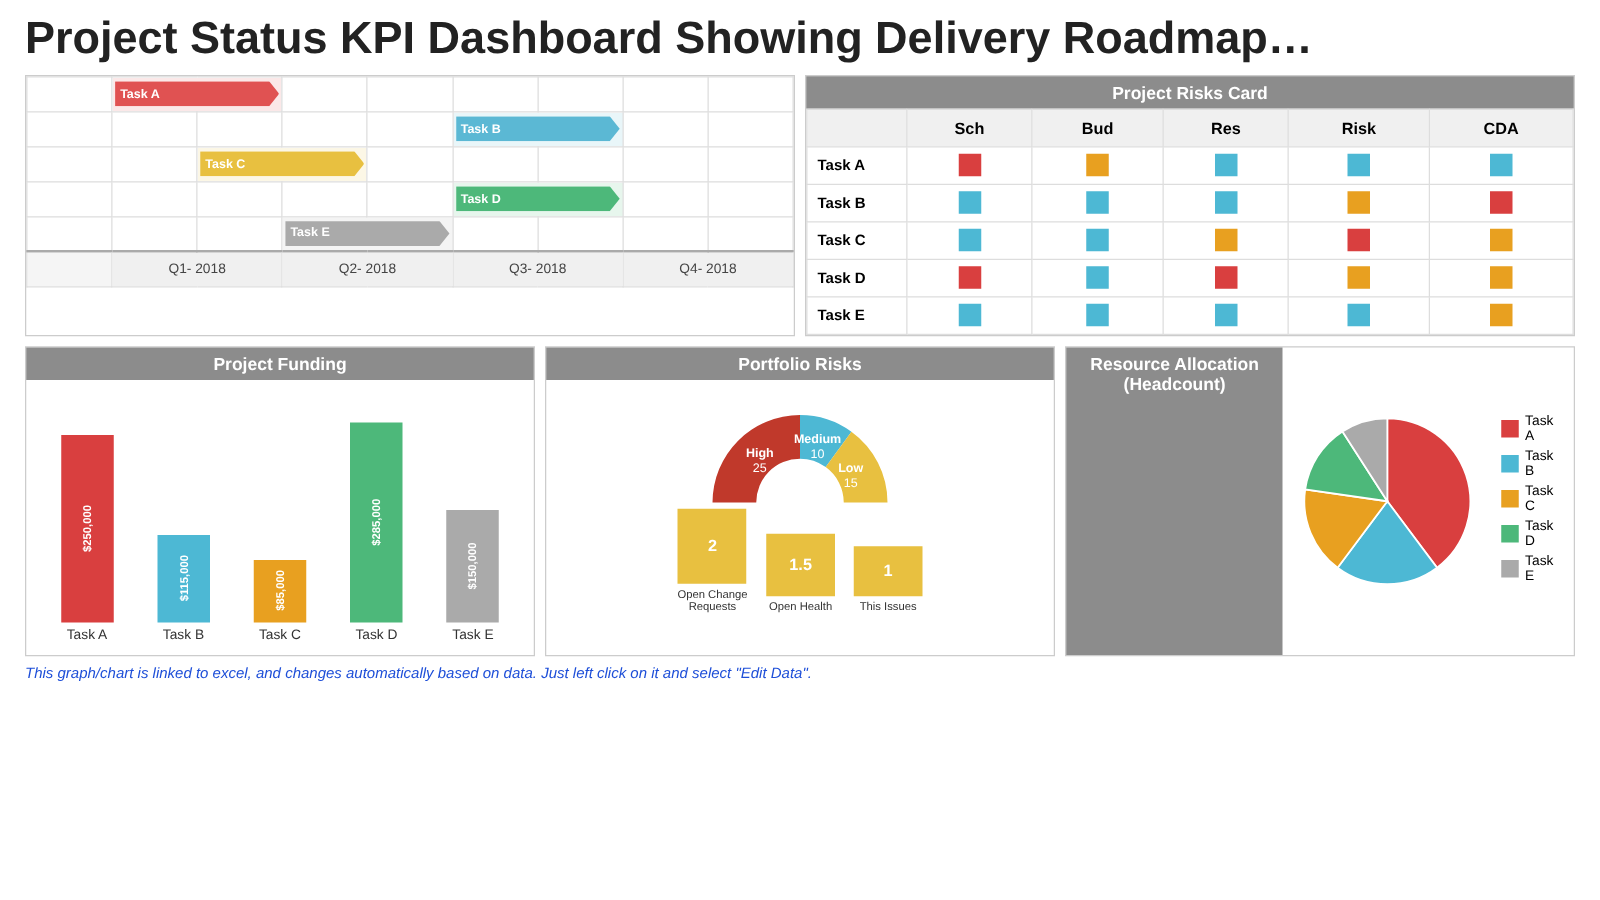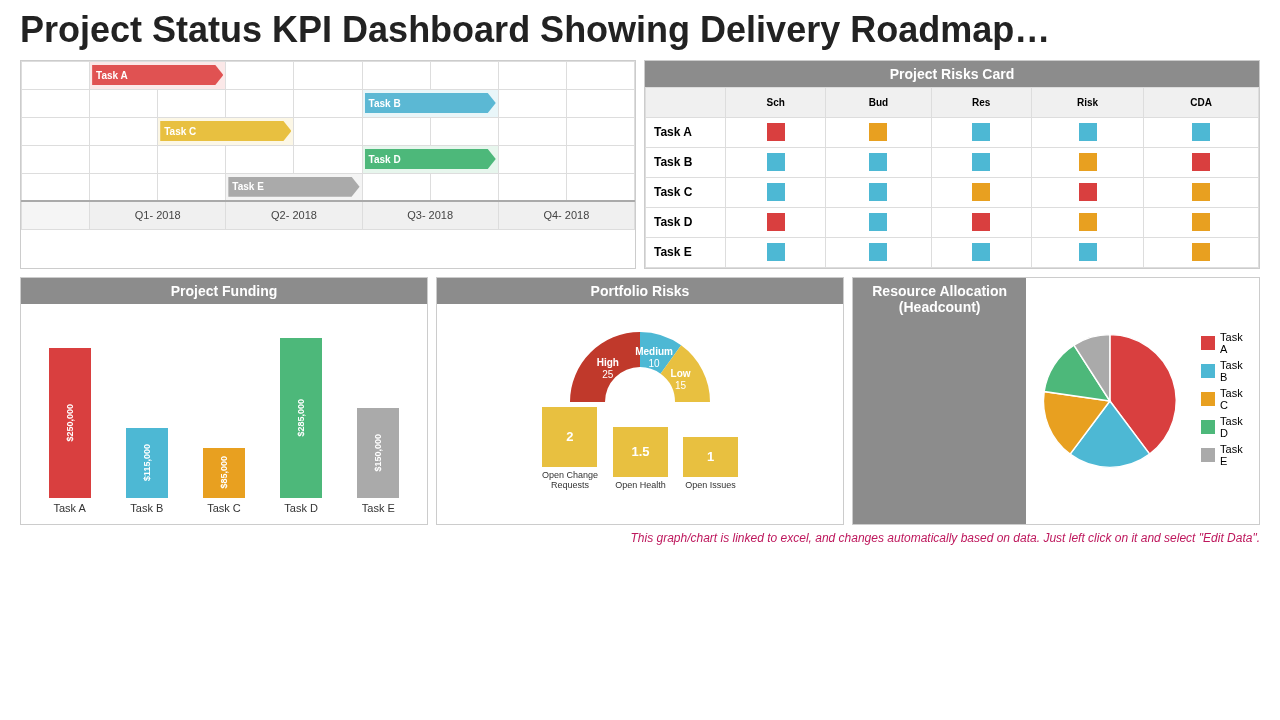--- a/index.html
+++ b/index.html
@@ -80,21 +80,21 @@
     }
     .health-table td:first-child {
       text-align: left;
       padding-left: 8px;
       font-weight: bold;
       width: 80px;
     }
     .health-table th {
       background: #f0f0f0;
       font-weight: bold;
-      font-size: 10px;
+      font-size: 13px;
     }
 
     
     .funding-chart {
       padding: 10px 10px 5px;
       height: 220px;
       display: flex;
       flex-direction: column;
     }
     .bars-area {
@@ -178,22 +178,22 @@
     .legend-sq {
       width: 14px;
       height: 14px;
       flex-shrink: 0;
     }
 
     
     .footer-note {
       font-style: italic;
       font-size: 12px;
-      color: #be185d;
-      text-align: right;
+      color: #1d4ed8;
+      text-align: left;
       margin-top: 6px;
     }
 
     
     ::-webkit-scrollbar { display: none; }
   </style>
 </head>
 <body>
 
 <h1 class="main-title">Project Status KPI Dashboard Showing Delivery Roadmap…</h1>
@@ -446,21 +446,21 @@
             <div class="risk-bar-item">
               <div class="risk-bar-rect" style="width: 55px; height: 50px; background: rgb(232, 192, 64); display: flex; align-items: center; justify-content: center;">
                 <div class="risk-bar-val">1.5</div>
               </div>
               <div class="risk-bar-label" style="font-size: 9px;">Open Health</div>
             </div>
             <div class="risk-bar-item">
               <div class="risk-bar-rect" style="width: 55px; height: 40px; background: rgb(232, 192, 64); display: flex; align-items: center; justify-content: center;">
                 <div class="risk-bar-val">1</div>
               </div>
-              <div class="risk-bar-label" style="font-size: 9px;">Open Issues</div>
+              <div class="risk-bar-label" style="font-size: 9px;">This Issues</div>
             </div>
           </div>
       </div>
     </div>
 
     <div class="panel resource-panel">
       <div class="panel-header">Resource Allocation (Headcount)</div>
       <div class="resource-inner">
         <svg id="resource-pie" width="160" height="160" viewBox="0 0 160 160">
             <path d="M 80 80 L 80 10 A 70 70 0 0 1 121.9494366557943 136.03788686470523 Z" fill="#d93f3f" stroke="#fff" stroke-width="1.5"></path>

